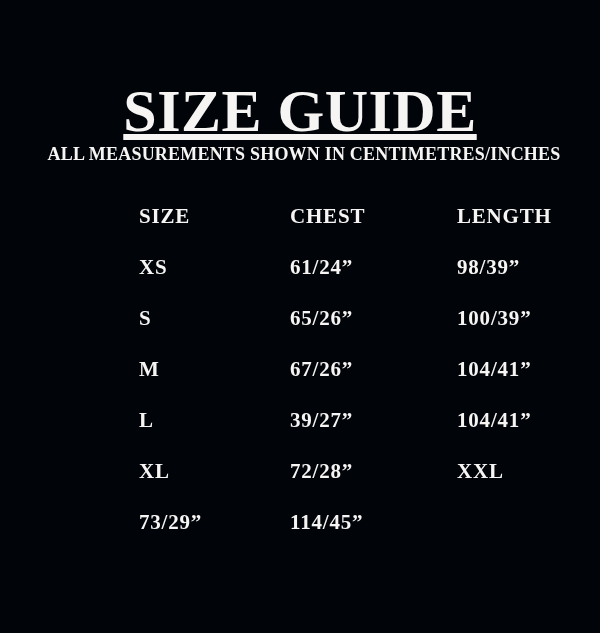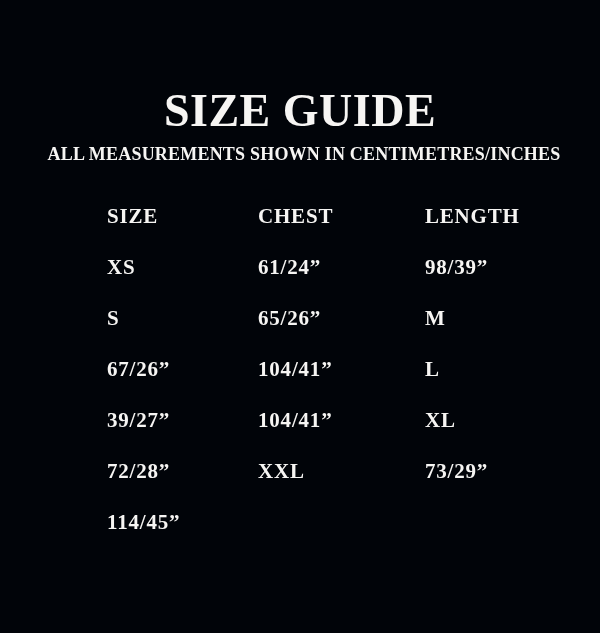--- a/index.html
+++ b/index.html
@@ -16,44 +16,46 @@
     overflow: hidden;
   }
   .page {
     width: 600px;
     height: 633px;
     padding-top: 88px;
     box-sizing: border-box;
   }
   .title {
     text-align: center;
-    font-size: 46px;
+    font-size: 60px;
     line-height: 46px;
     letter-spacing: 0.5px;
     margin: 0;
+    text-decoration: underline;
   }
   .subtitle {
     text-align: center;
     font-size: 18px;
     line-height: 18px;
     letter-spacing: 0.2px;
     margin: 11px 0 0 8px;
   }
   .size-table {
     display: grid;
     grid-template-columns: 151px 167px 1fr;
     grid-auto-rows: 51px;
     align-items: start;
     margin: 43px 0 0 107px;
     font-size: 21px;
     line-height: 21px;
     letter-spacing: 0.8px;
   }
   .cell {
     white-space: nowrap;
+    margin-left: 32px;
   }
 </style>
 </head>
 <body>
 
 <div class="page">
 
   <h1 class="title">SIZE GUIDE</h1>
 
   <p class="subtitle">ALL MEASUREMENTS SHOWN IN CENTIMETRES/INCHES</p>
@@ -63,20 +65,21 @@
     <div class="cell">SIZE</div>
     <div class="cell">CHEST</div>
     <div class="cell">LENGTH</div>
 
     <div class="cell">XS</div>
     <div class="cell">61/24”</div>
     <div class="cell">98/39”</div>
 
     <div class="cell">S</div>
     <div class="cell">65/26”</div>
+    <div class="cell">100/39”</div>
 
     <div class="cell">M</div>
     <div class="cell">67/26”</div>
     <div class="cell">104/41”</div>
 
     <div class="cell">L</div>
     <div class="cell">39/27”</div>
     <div class="cell">104/41”</div>
 
     <div class="cell">XL</div>

